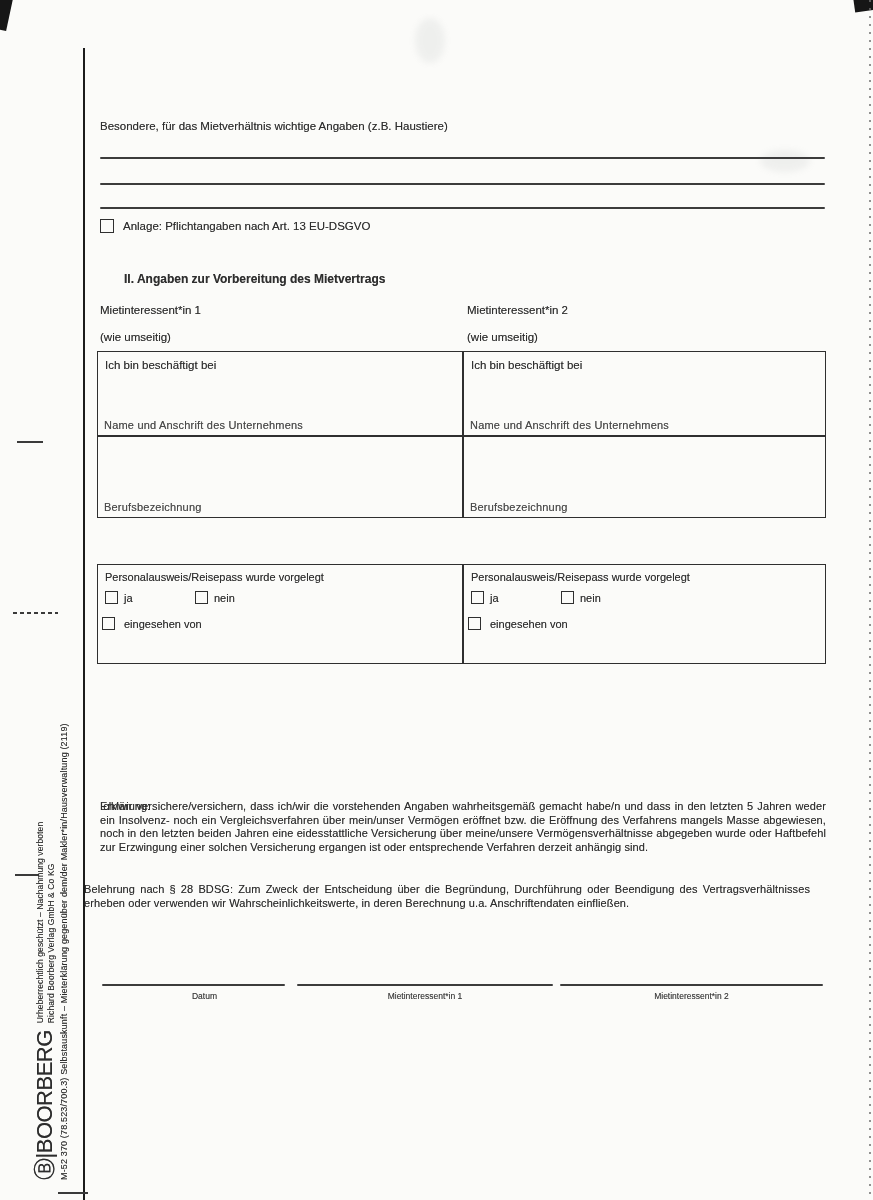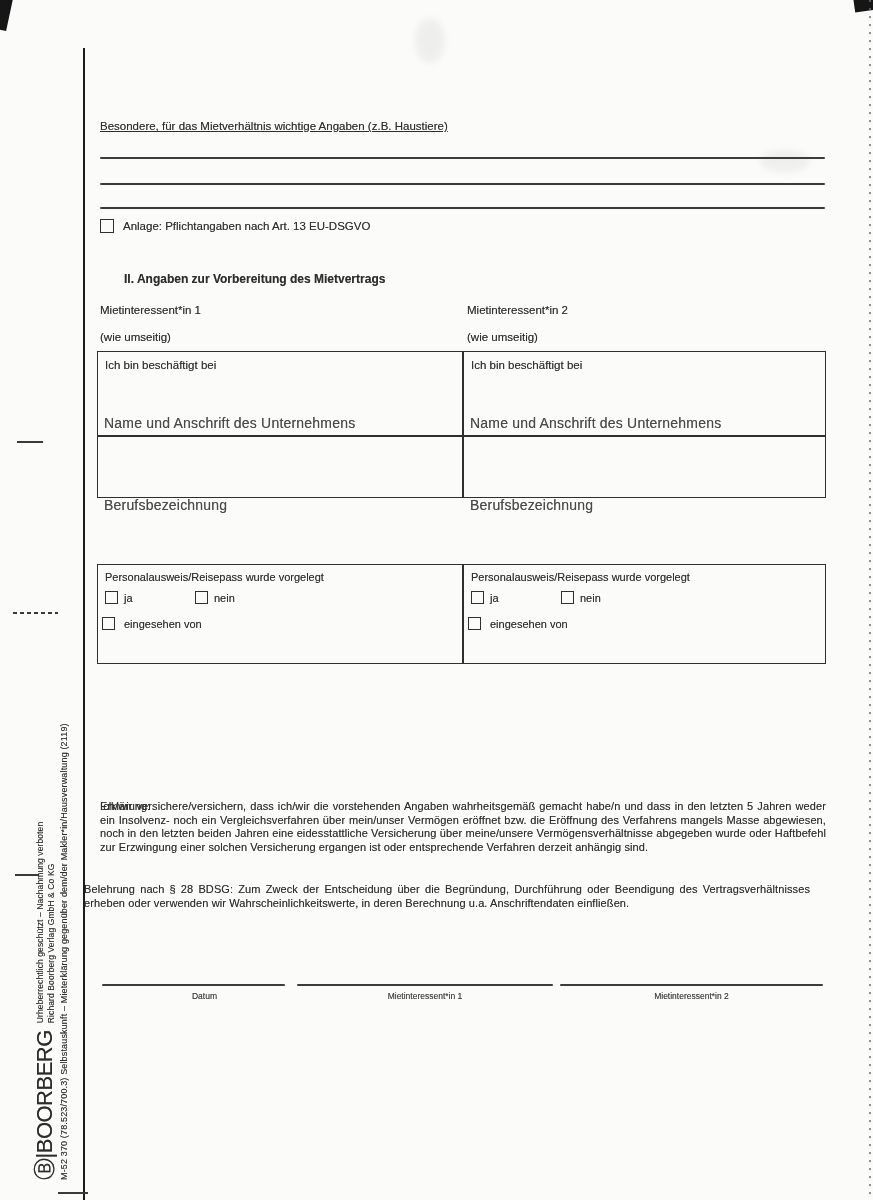--- a/index.html
+++ b/index.html
@@ -11,21 +11,21 @@
     font-family:"Liberation Sans","DejaVu Sans",sans-serif;
     color:#2e2e2e;
   }
   .page *{box-sizing:border-box;}
   .txt{position:absolute;white-space:nowrap;text-shadow:0 0 .5px rgba(46,46,46,.55);}
   .para{position:absolute;white-space:normal;text-align:justify;
         font-size:11px;line-height:13.5px;letter-spacing:.1px;
         text-shadow:0 0 .5px rgba(46,46,46,.55);}
   .hline{position:absolute;height:2px;background:#3c3c3c;border-radius:1px;}
   .cbx{position:absolute;border:1.6px solid #2f2f2f;background:transparent;}
-  .fieldlbl{font-size:14px;color:#4a4a4a;letter-spacing:.2px;}
+  .fieldlbl{font-size:11px;color:#4a4a4a;letter-spacing:.2px;}
   .tbl{position:absolute;border:1.8px solid #2f2f2f;}
   .vdiv{position:absolute;top:0;bottom:0;width:1.6px;background:#2f2f2f;}
   .hdiv{position:absolute;left:0;right:0;height:1.6px;background:#2f2f2f;}
   .edge-line{position:absolute;left:83px;top:48px;width:2px;height:1152px;background:#1c1c1c;}
   .perf{position:absolute;right:2px;top:0;width:2px;height:1200px;
         background:repeating-linear-gradient(to bottom,#6f6f6f 0 2px,transparent 2px 8px);
         opacity:.75;}
   .foldmark{position:absolute;height:2px;background:#3a3a3a;}
   .foldmark.dashed{background:repeating-linear-gradient(to right,#3a3a3a 0 4px,transparent 4px 7px);}
   .artifact{position:absolute;background:#161616;}
@@ -55,36 +55,36 @@
   <div class="smudge" style="left:415px;top:18px;width:30px;height:45px;"></div>
   <div class="smudge" style="left:760px;top:150px;width:50px;height:22px;"></div>
 
   <div class="edge-line"></div>
   <div class="perf"></div>
   <div class="foldmark" style="left:17px;top:441px;width:26px;"></div>
   <div class="foldmark dashed" style="left:13px;top:612px;width:45px;"></div>
   <div class="foldmark" style="left:15px;top:874px;width:24px;"></div>
   <div class="foldmark" style="left:58px;top:1192px;width:30px;"></div>
 
-  <div class="txt" style="left:100px;top:120px;font-size:11.5px;text-decoration:underline;">Besondere, für das Mietverhältnis wichtige Angaben (z.B. Haustiere)</div>
+  <div class="txt" style="left:100px;top:120px;font-size:11.5px;">Besondere, für das Mietverhältnis wichtige Angaben (z.B. Haustiere)</div>
   <div class="hline" style="left:100px;top:157px;width:725px;"></div>
   <div class="hline" style="left:100px;top:183px;width:725px;"></div>
   <div class="hline" style="left:100px;top:207px;width:725px;"></div>
 
   <div class="cbx" style="left:100px;top:219px;width:14px;height:14px;"></div>
   <div class="txt" style="left:123px;top:220px;font-size:11.5px;">Anlage: Pflichtangaben nach Art. 13 EU-DSGVO</div>
 
   <div class="txt" style="left:100px;top:272px;font-size:12px;font-weight:bold;padding-left:24px;">II. Angaben zur Vorbereitung des Mietvertrags</div>
 
   <div class="txt" style="left:100px;top:304px;font-size:11.5px;">Mietinteressent*in 1</div>
   <div class="txt" style="left:467px;top:304px;font-size:11.5px;">Mietinteressent*in 2</div>
   <div class="txt" style="left:100px;top:331px;font-size:11.5px;">(wie umseitig)</div>
   <div class="txt" style="left:467px;top:331px;font-size:11.5px;">(wie umseitig)</div>
 
-  <div class="tbl" style="left:97px;top:351px;width:729px;height:147px;">
+  <div class="tbl" style="left:97px;top:351px;width:729px;height:167px;">
     <div class="vdiv" style="left:364px;"></div>
     <div class="hdiv" style="top:83px;"></div>
 
     <div style="position:absolute;left:0;top:0;width:364px;height:83px;">
       <div class="txt" style="left:7px;top:7px;font-size:11.5px;">Ich bin beschäftigt bei</div>
       <div class="txt fieldlbl" style="left:6px;bottom:4px;">Name und Anschrift des Unternehmens</div>
     </div>
 
     <div style="position:absolute;left:366px;top:0;width:363px;height:83px;">
       <div class="txt" style="left:7px;top:7px;font-size:11.5px;">Ich bin beschäftigt bei</div>

